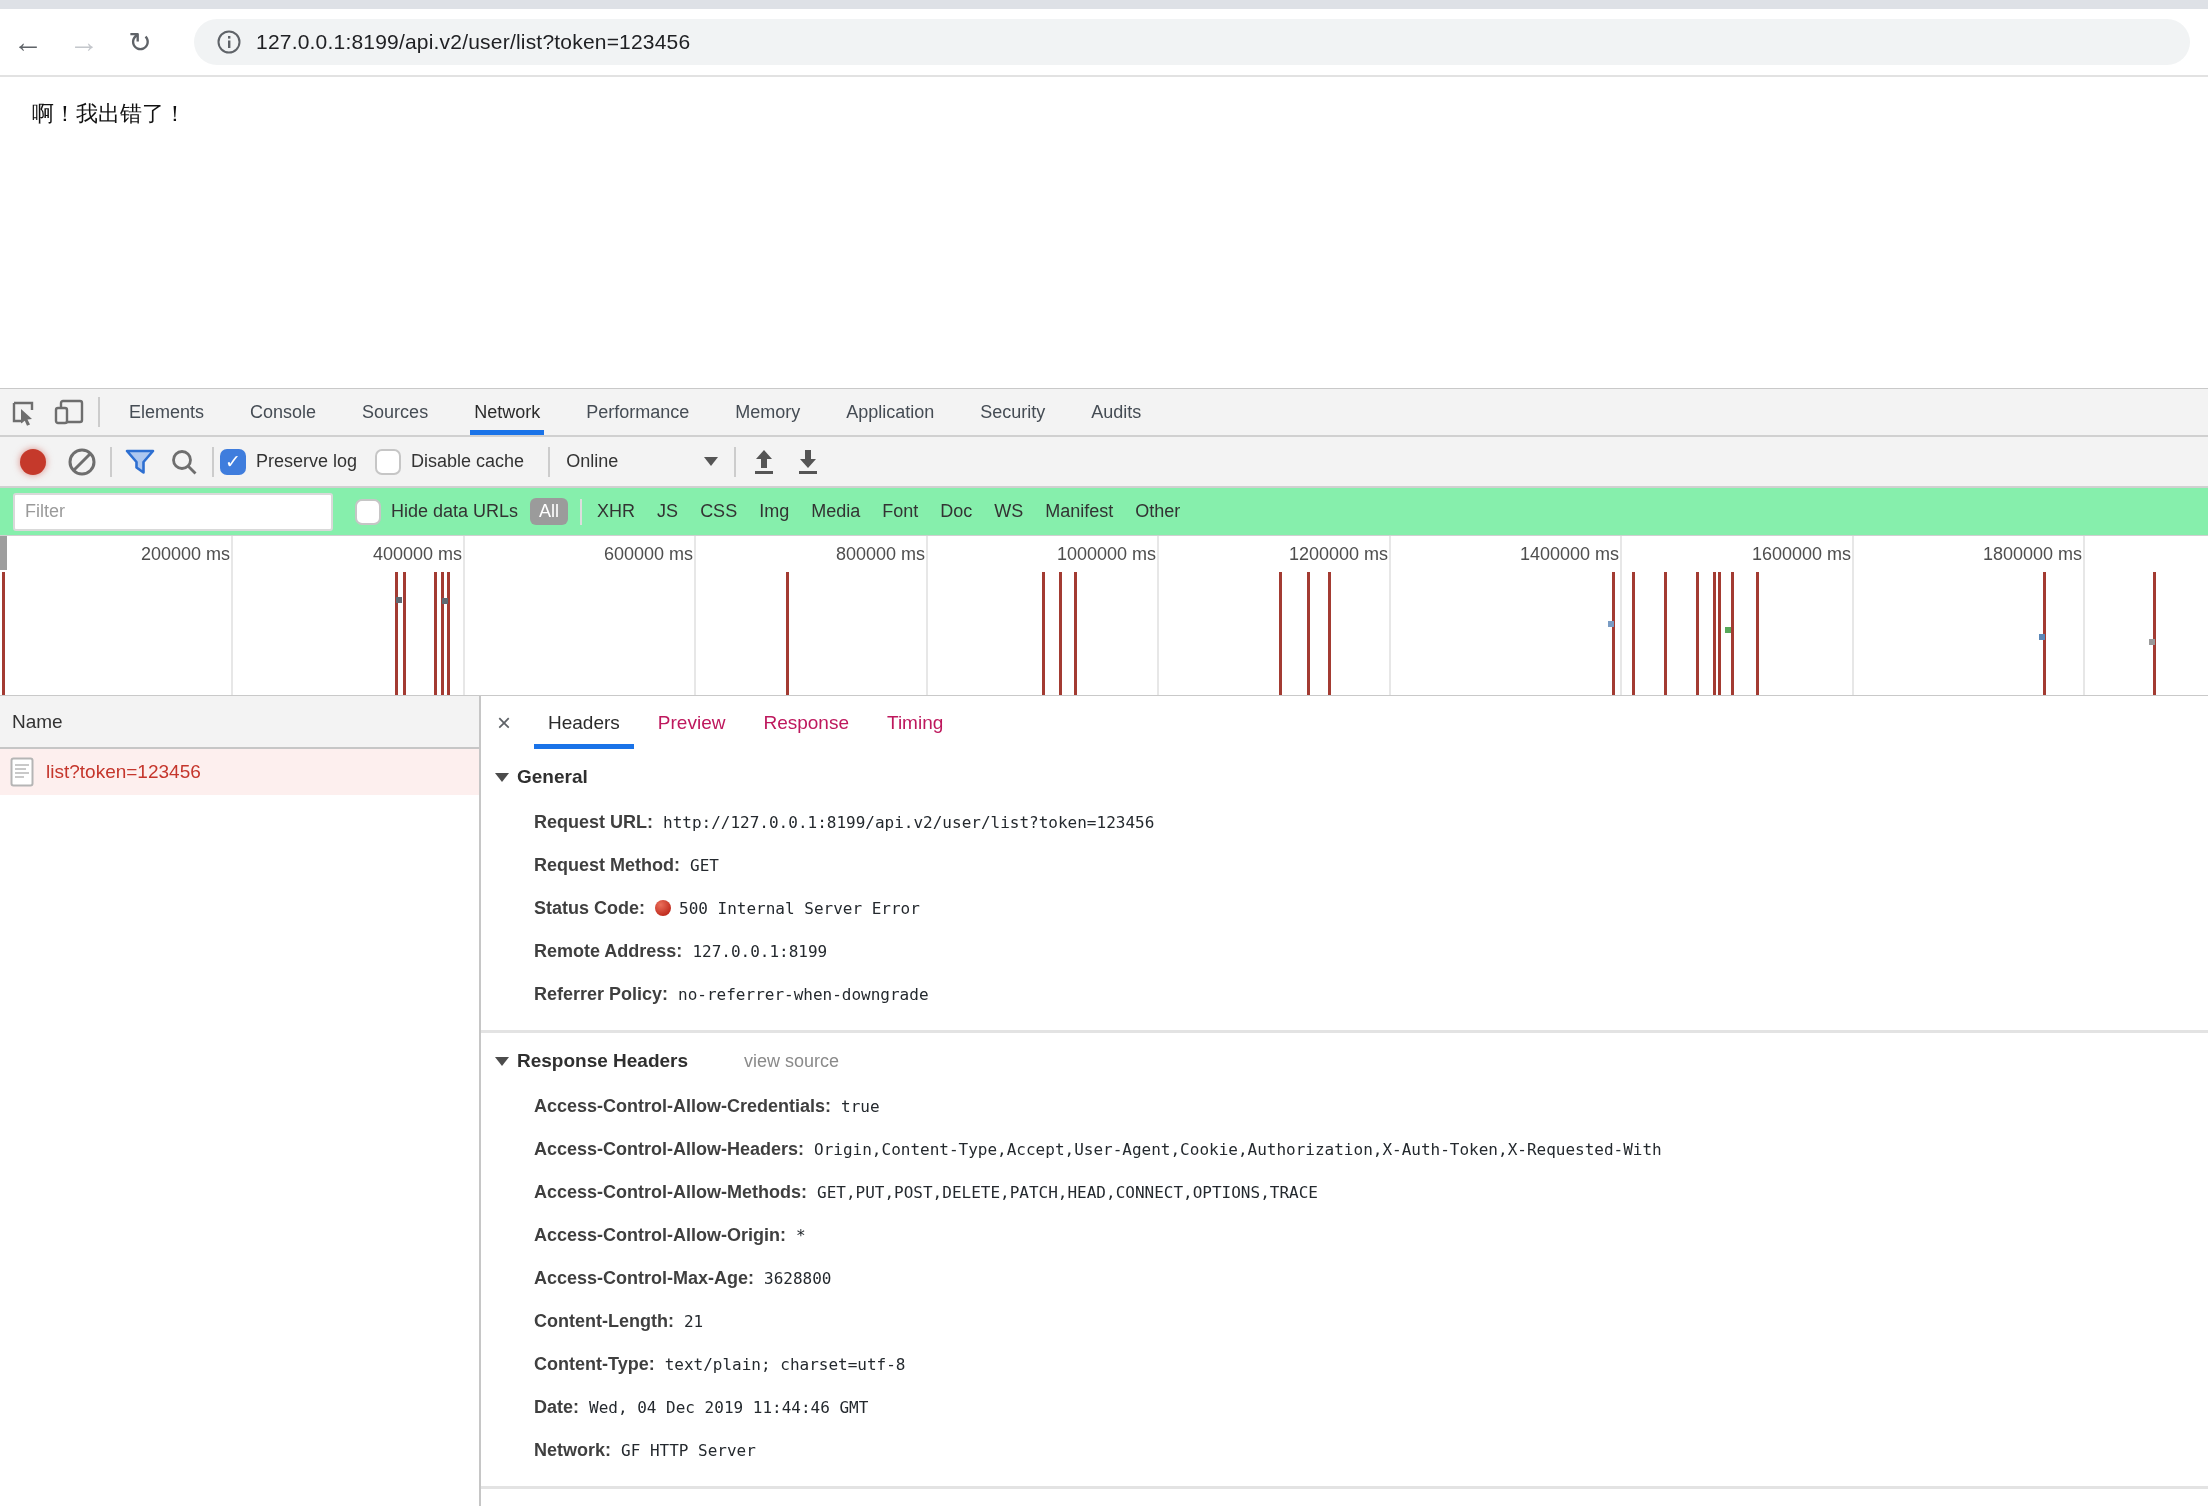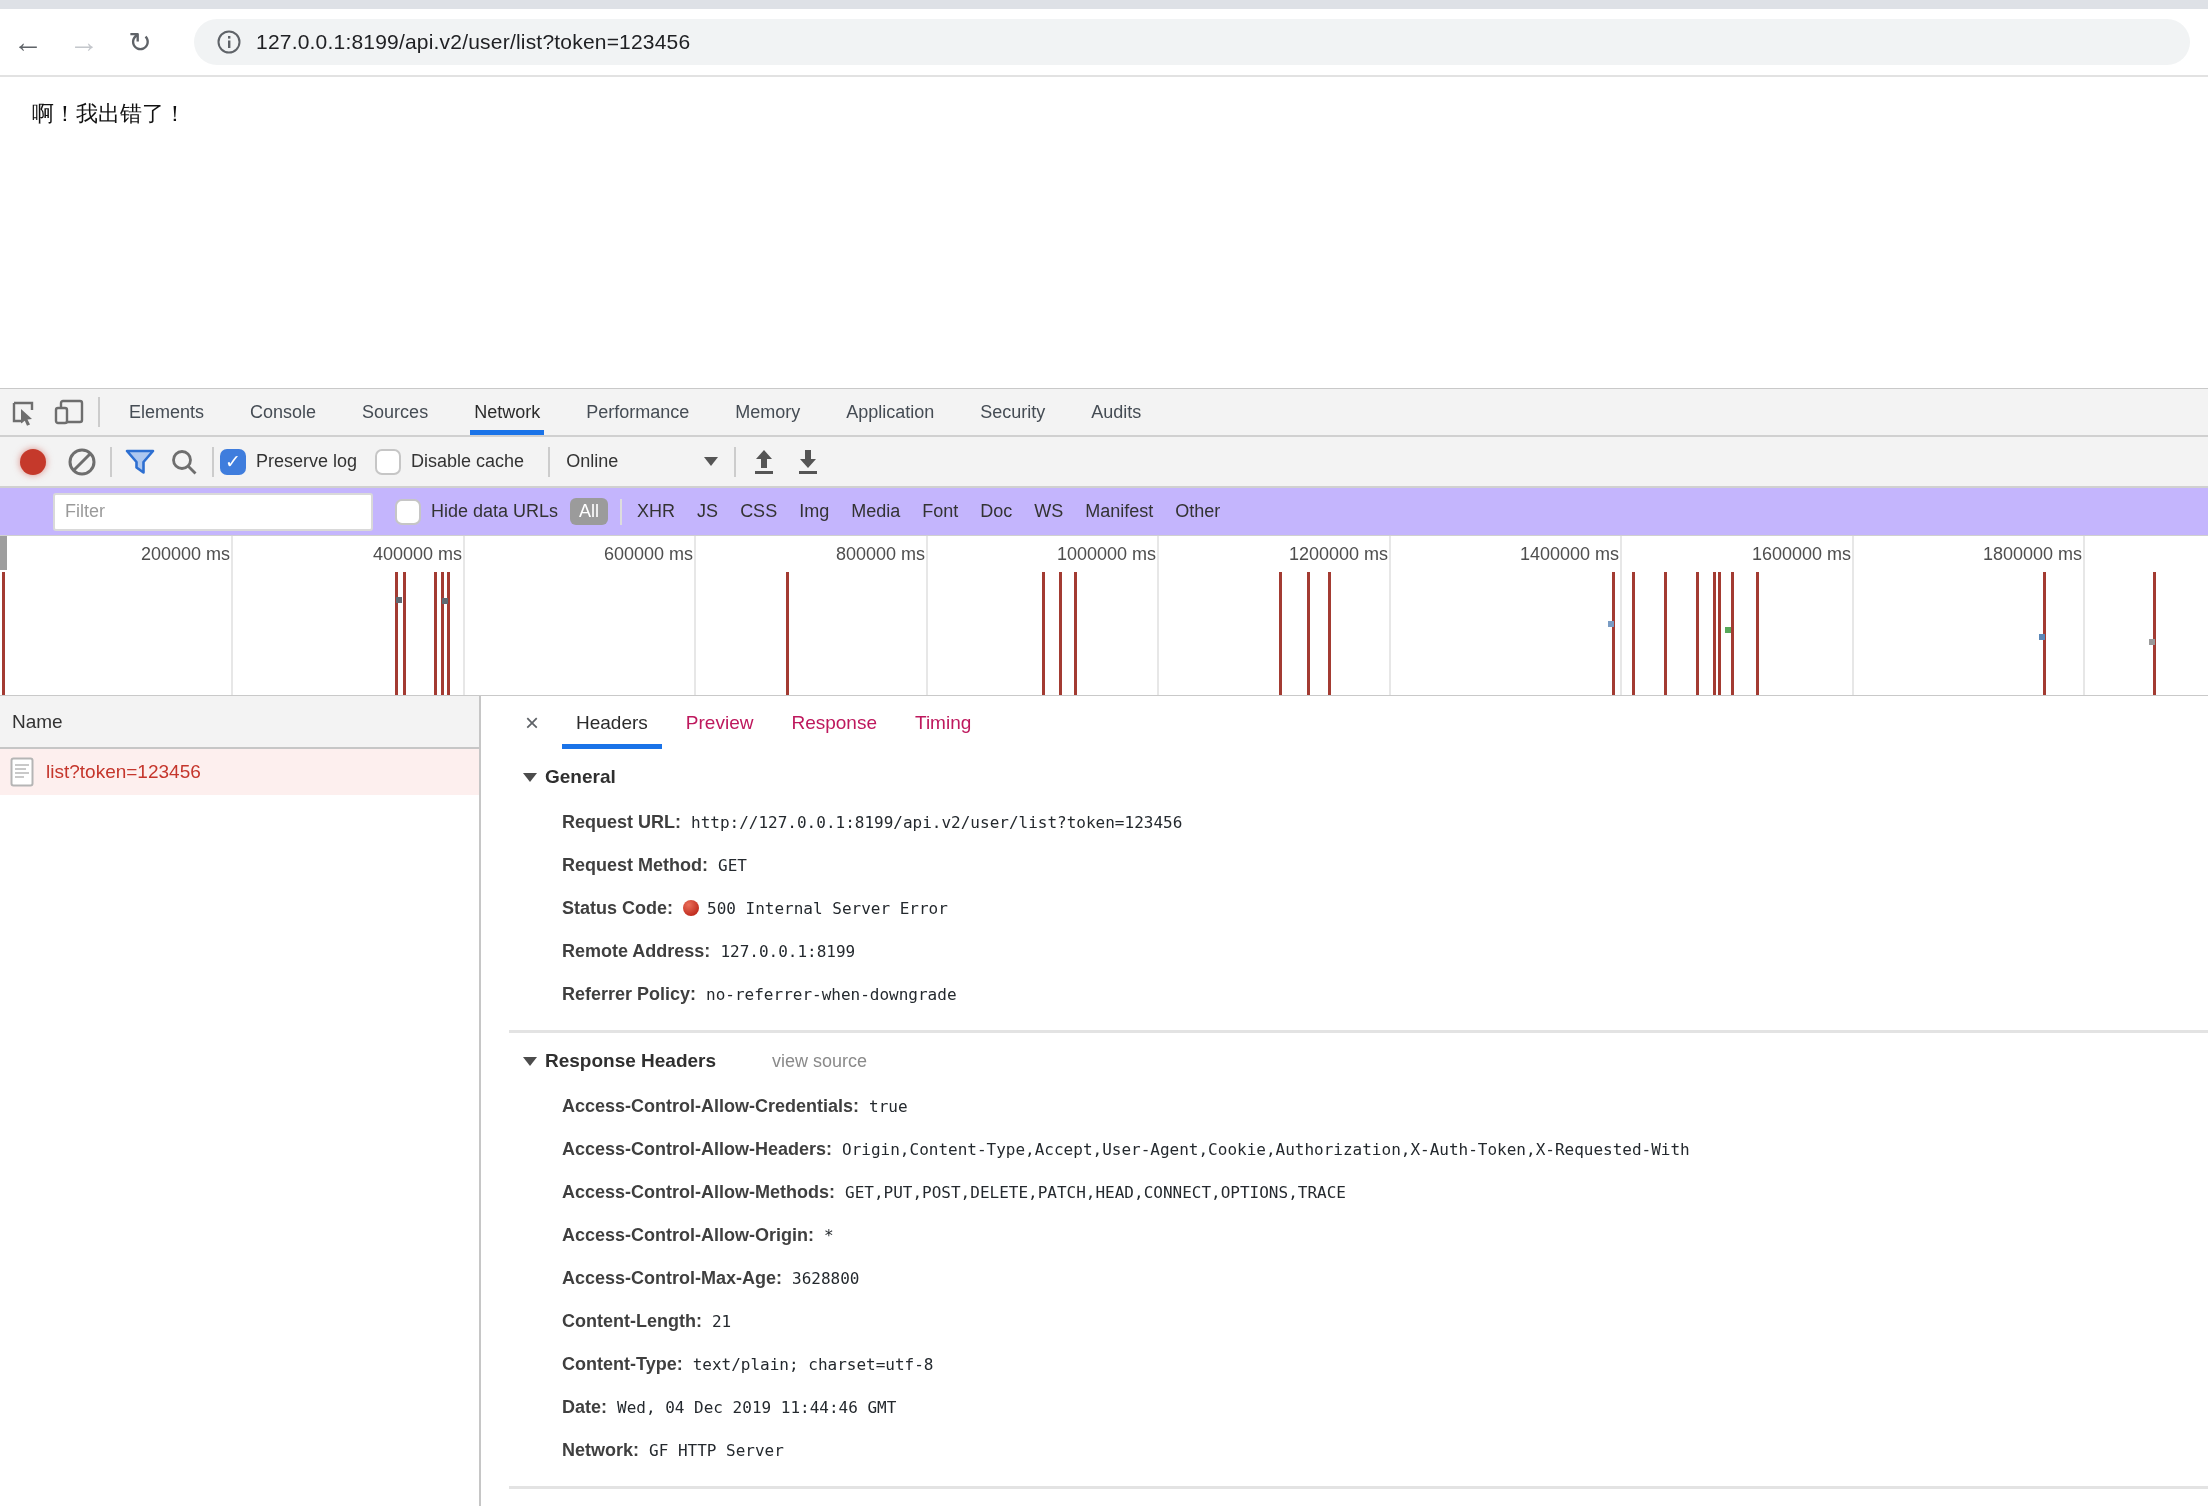--- a/index.html
+++ b/index.html
@@ -33,39 +33,39 @@
   .rec-dot { width:26px; height:26px; border-radius:50%; background:#c5392b; box-shadow:0 0 7px rgba(197,57,43,.55); margin:0 14px 0 20px; }
   .tool-icon { display:flex; align-items:center; justify-content:center; width:44px; }
   .chk { width:26px; height:26px; border-radius:7px; margin-right:10px; flex:0 0 auto; }
   .chk.on { background:#3f7ddd; color:#fff; font-size:19px; line-height:26px; text-align:center; }
   .chk.off { background:#fff; border:2px solid #c6c6c6; }
   .tool-label { font-size:18px; color:#333; margin-right:18px; white-space:nowrap; }
   .throttle { display:flex; align-items:center; width:152px; justify-content:space-between; margin:0 10px; }
   .throttle .t-label { font-size:18px; color:#333; }
   .caret-down { width:0; height:0; border-left:7px solid transparent; border-right:7px solid transparent; border-top:9px solid #555; }
 
-  .dt-filterbar { height:48px; background:#c4b5fd; border-bottom:1px solid #d0d0d0; display:flex; align-items:center;padding-left:40px; }
+  .dt-filterbar { height:48px; background:#86efac; border-bottom:1px solid #d0d0d0; display:flex; align-items:center; }
   .filter-input { width:320px; height:38px; margin-left:13px; border:2px solid #d9d9d9; border-radius:3px;
                   font-size:18px; padding:0 10px; color:#333; background:#fff; outline:none; font-family:"Liberation Sans", sans-serif; }
   .filter-input::placeholder { color:#9a9a9a; }
   .hide-urls { display:flex; align-items:center; margin-left:22px; }
   .pill-all { background:#9b9b9b; color:#fff; font-size:18px; border-radius:6px; padding:3px 9px; margin:0 8px 0 12px; }
   .ftype { font-size:18px; color:#333; margin:0 11px; white-space:nowrap; }
   .fsep { width:2px; height:26px; background:#ddd; margin:0 4px; }
 
   
   .timeline { position:relative; height:160px; background:#fff; border-bottom:1px solid #c9c9c9; overflow:hidden; }
   .grid { position:absolute; top:0; bottom:0; width:0; border-left:2px solid #e7e7e7; }
   .grid span { position:absolute; right:3px; top:8px; font-size:18px; color:#4e4e4e; white-space:nowrap; }
   .tick { position:absolute; top:36px; bottom:0; width:3px; background:#a33b32; }
   .tl-notch { position:absolute; left:0; top:0; width:7px; height:34px; background:#9e9e9e; }
   .tl-dot { position:absolute; width:6px; height:6px; }
 
   
-  .split { display:flex; height:810px;gap:28px; }
+  .split { display:flex; height:810px; }
   .left-pane { width:481px; border-right:2px solid #c6c6c6; display:flex; flex-direction:column; }
   .name-header { height:53px; background:#f3f3f3; border-bottom:2px solid #c6c6c6; font-size:19px; color:#333;
                  display:flex; align-items:center; padding-left:12px; }
   .req-row { height:46px; background:#fdefee; display:flex; align-items:center; padding-left:10px; }
   .req-row .doc-icon { margin-right:12px; }
   .req-name { font-size:19px; color:#c5362c; }
 
   .right-pane { flex:1; background:#fff; overflow:hidden; }
   .detail-tabs { height:53px; display:flex; align-items:center; }
   .close-x { font-size:24px; color:#5f6368; margin:0 18px 0 16px; }

